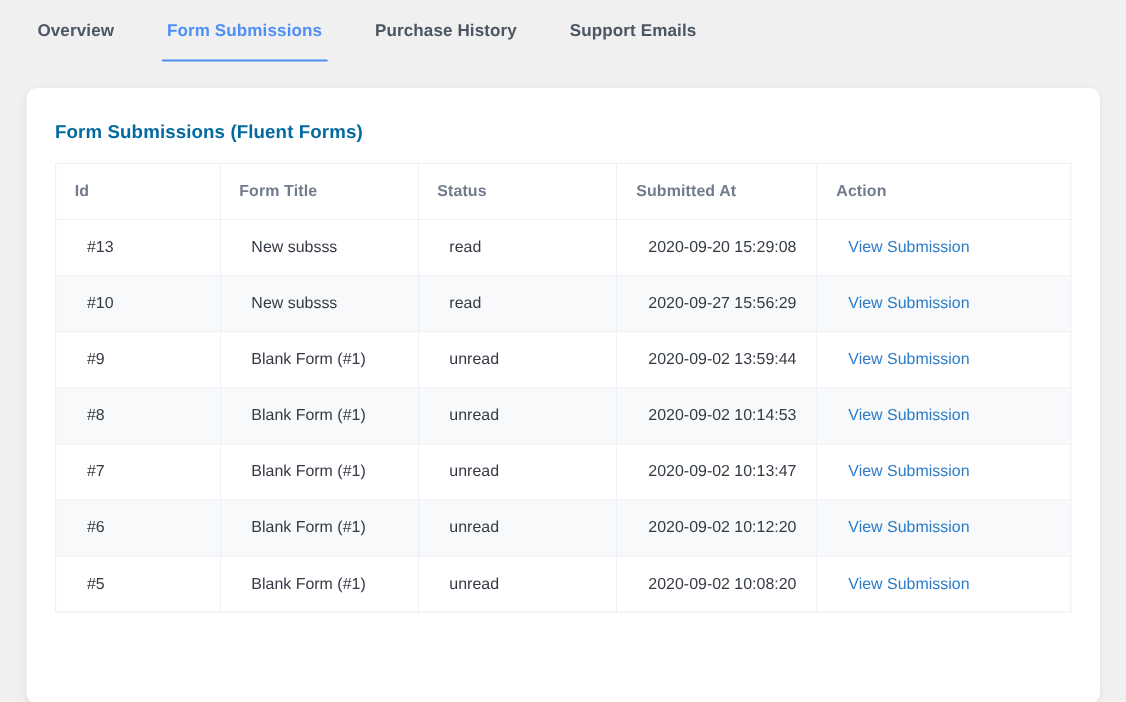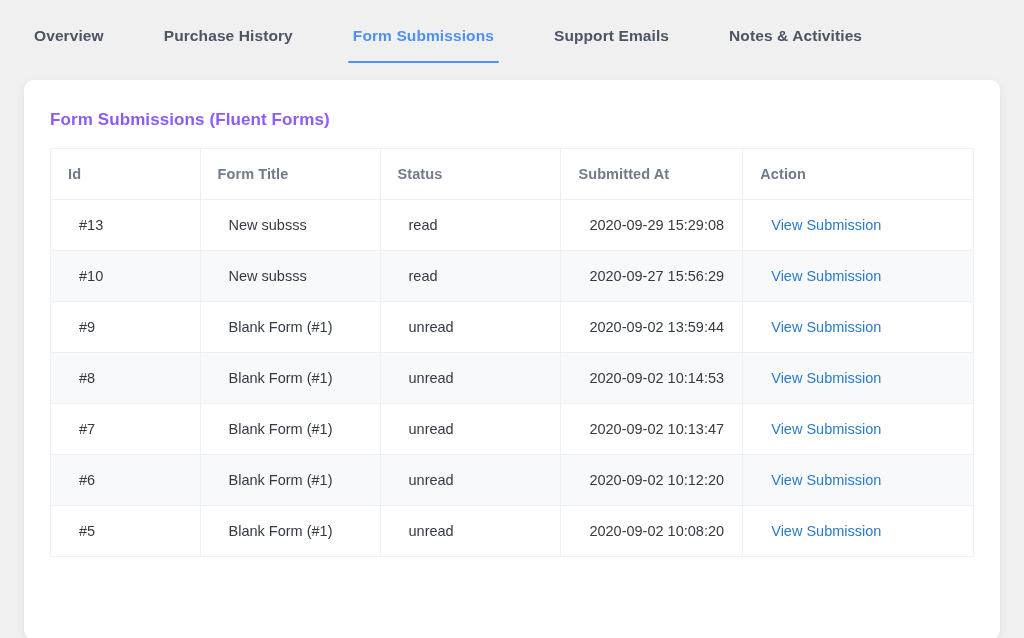--- a/index.html
+++ b/index.html
@@ -15,22 +15,22 @@
     font-family: "Liberation Sans", "DejaVu Sans", sans-serif;
     -webkit-font-smoothing: antialiased;
   }
 
   
   .tabbar {
     position: relative;
     height: 63px;
     padding: 0 0 0 34px;
     display: flex;
-    align-items: flex-end;
-    gap: 12px;
+    align-items: flex-start;
+    gap: 0;
     background: #f0f0f1;
   }
 
   .tab {
     position: relative;
     padding: 20px 0 18px 0;
     margin-right: 48px;
     font-size: 15.5px;
     font-weight: 600;
     color: #4b5563;
@@ -69,21 +69,21 @@
     border-radius: 10px;
     box-shadow: 0 2px 9px rgba(17, 24, 39, 0.055),
                 0 1px 2px rgba(17, 24, 39, 0.04);
     padding: 22px 26px 0 26px;
     min-height: 560px;
   }
 
   .card-title {
     font-size: 17px;
     font-weight: 700;
-    color: #8b5cf6;
+    color: #0369a1;
     letter-spacing: 0.1px;
     padding: 8px 0 18px 0;
   }
 
   
   .table {
     width: 100%;
     border-collapse: collapse;
     table-layout: fixed;
     font-size: 14.5px;
@@ -134,24 +134,23 @@
     cursor: pointer;
     text-align: center;
   }
 </style>
 </head>
 <body>
 
 <nav class="tabbar">
 
 <button class="tab">Overview</button>
+    <button class="tab active">Form Submissions</button>
     <button class="tab">Purchase History</button>
-    <button class="tab active">Form Submissions</button>
     <button class="tab">Support Emails</button>
-    <button class="tab">Notes &amp; Activities</button>
   </nav>
 
 <div class="card-wrap">
   <section class="card">
 
     <h2 class="card-title">Form Submissions (Fluent Forms)</h2>
 
     <table class="table">
       <colgroup>
         <col class="c-id">
@@ -169,21 +168,21 @@
             <th>Submitted At</th>
             <th>Action</th>
           </tr>
       </thead>
       <tbody>
 
       <tr>
             <td>#13</td>
             <td>New subsss</td>
             <td>read</td>
-            <td>2020-09-29 15:29:08</td>
+            <td>2020-09-20 15:29:08</td>
             <td><span class="row-link">View Submission</span></td>
           </tr>
           <tr>
             <td>#10</td>
             <td>New subsss</td>
             <td>read</td>
             <td>2020-09-27 15:56:29</td>
             <td><span class="row-link">View Submission</span></td>
           </tr>
           <tr>

